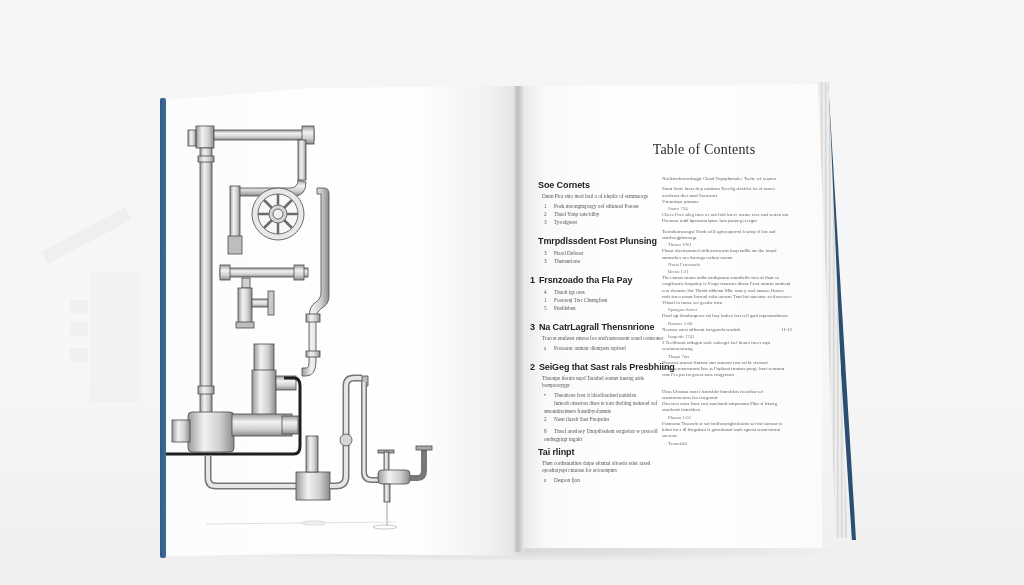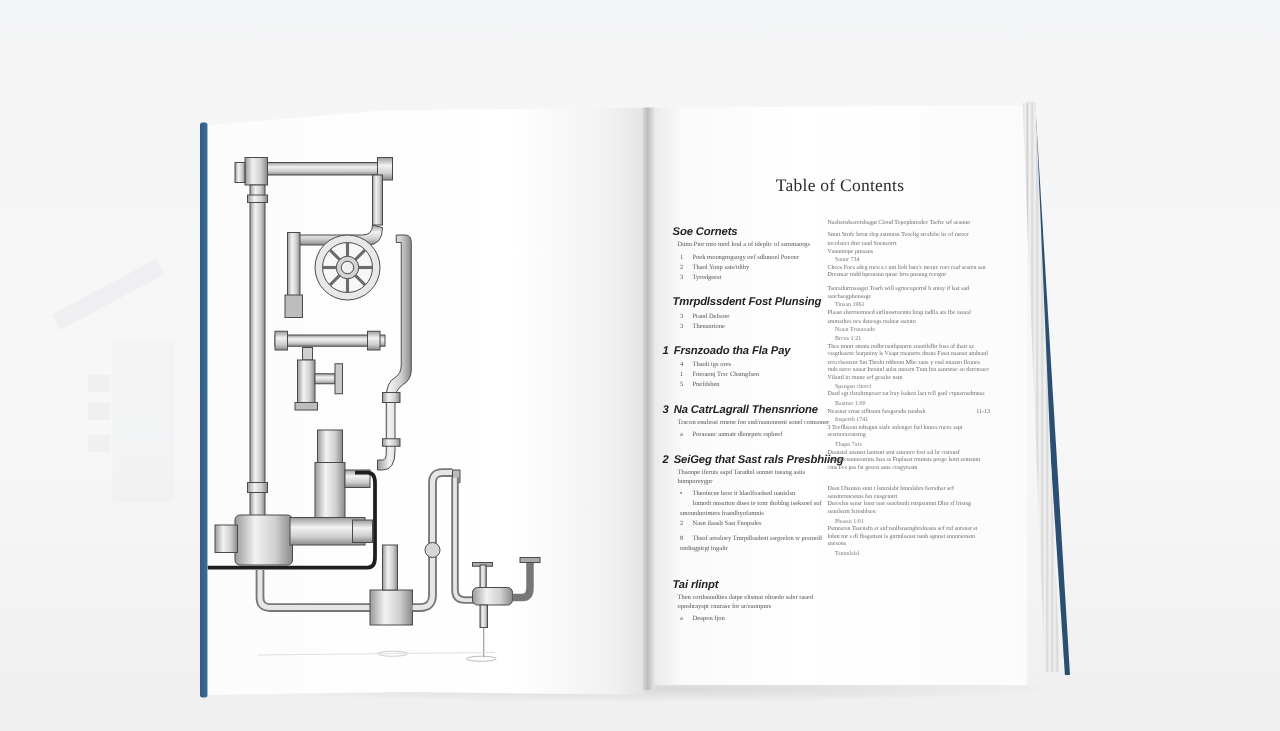--- a/index.html
+++ b/index.html
@@ -50,29 +50,29 @@
     clip-path: polygon(0% 0%, 18% 0%, 100% 100%, 88% 100%);
     background:#2b4f73;
   }
 
   
   .illustration { position:absolute; left:166px; top:86px; width:350px; height:470px; }
   .illustration svg { width:100%; height:100%; }
 
   
   .toc-title {
-    position:absolute; left:612px; top:142px; width:120px; text-align:center;
+    position:absolute; left:644px; top:142px; width:120px; text-align:center;
     font-family:"Liberation Serif", serif; font-size:14px; color:#2d2d2d; letter-spacing:.2px;
   }
   .toc-col { position:absolute; color:#3a3a3a; }
   .toc-left { left:538px; top:180px; width:128px; }
   .toc-right { left:662px; top:176px; width:130px; }
   .sec-head {
     font-family:"Liberation Sans", sans-serif; font-weight:bold; font-size:8px; color:#222;
-    margin:6px 0 3px 0; white-space:nowrap; letter-spacing:-.1px;font-style:italic;
+    margin:6px 0 3px 0; white-space:nowrap; letter-spacing:-.1px;
   }
   .sec-head .num { font-weight:bold; margin-right:4px; margin-left:-8px; }
   .sec-head.big { font-size:9px; margin-top:10px; }
   .blurb { font-size:5.2px; line-height:7px; color:#555; margin:0 0 2px 4px; }
   .item { font-size:5.2px; line-height:8px; color:#555; margin-left:6px; }
   .item .n { display:inline-block; width:10px; }
   .r-line { font-size:4.8px; line-height:6.3px; color:#666; }
   .r-sub { font-size:4.8px; line-height:7px; color:#777; margin-left:6px; }
   .r-page { float:right; }
   .r-gap { height:4px; }
@@ -225,21 +225,21 @@
 
   <div class="sec-head big">
     <span class="num">2</span><span>SeiGeg that Sast rals Presbhiing</span>
   </div>
   <div class="blurb">Thaonpe iferuts sapd Taradtel sonnet iueang asiis bomporeygpr</div>
   <div class="item"><span class="n">•</span><span>Theoincee bosr it ldaolfoadsed uanislsn</span></div>
   <div class="item"><span class="n"></span><span>Iumodt onssrton dises te tonr thoblng iseksoef sof smounlnoimers frasnlbyofamnis</span></div>
   <div class="item"><span class="n">2</span><span>Nasn ilaaslt Sast Fnopsdes</span></div>
   <div class="item" style="margin-top:4px"><span class="n">8</span><span>Thsof arosloey Tmrpdlssdent ssrgrelon w prsroolf ondtsgpirgt tngaltr</span></div>
 
-  <div class="sec-head big" style="margin-top:19px">
+  <div class="sec-head big" style="margin-top:4px">
     <span>Tai rlinpt</span>
   </div>
   <div class="blurb">Then corthsuudites datpe eltsmat oltoedo ssler rased oposhrayspt cnurase for ar/eaonpnrs</div>
   <div class="item"><span class="n">a</span><span>Deapon fjon</span></div>
 </div>
 
 <div class="toc-col toc-right">
   <div class="r-line"><span>Nasltsrsdssrorsbsgpt Cloud Topopbnrsdee Tsefte wf seanno</span></div>
   <div class="r-gap"></div>
   <div class="r-line"><span>Smnt Srnfe brrar rlep zstmnsn Toeeltg stcsfebe bs of raroer tocolsnct drer tand Snensorrt</span></div>

